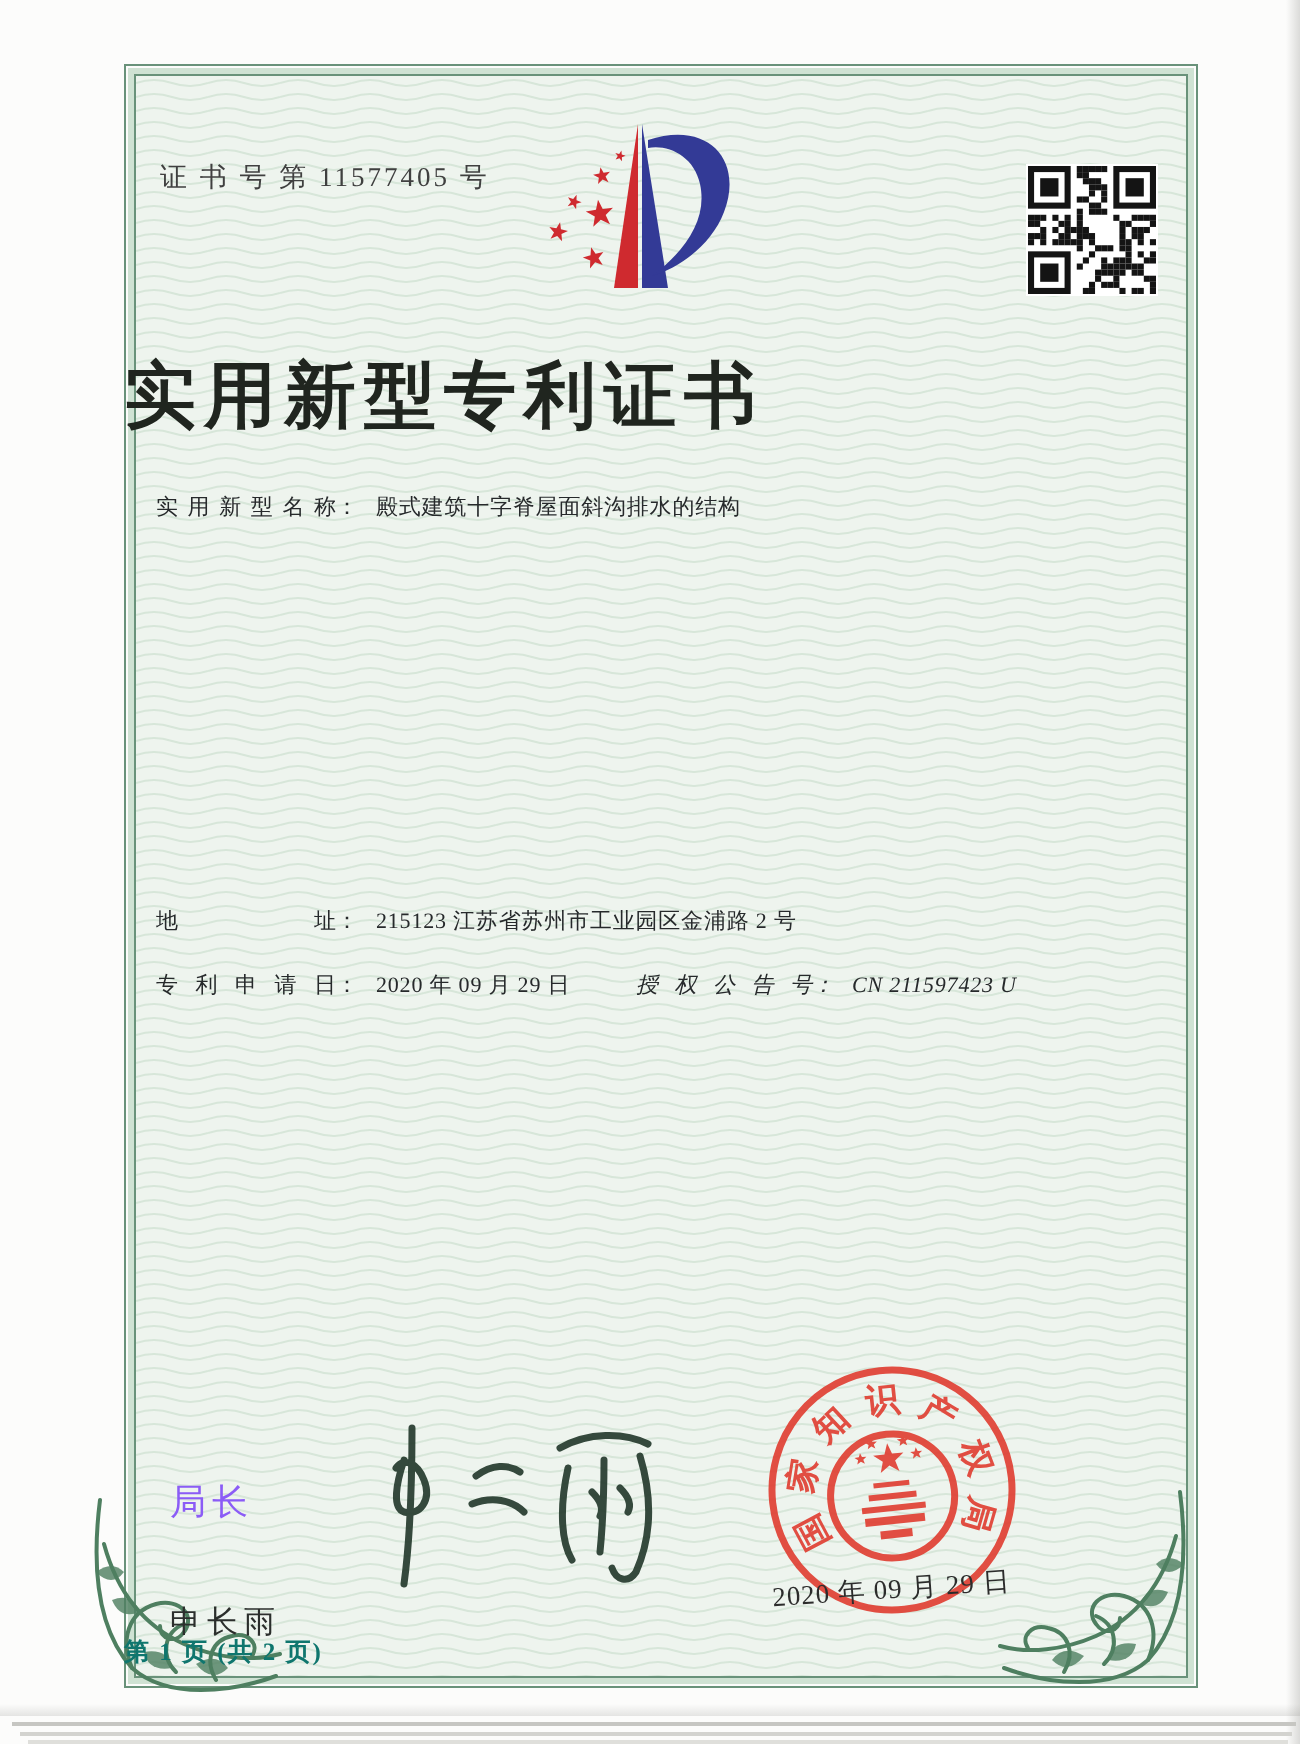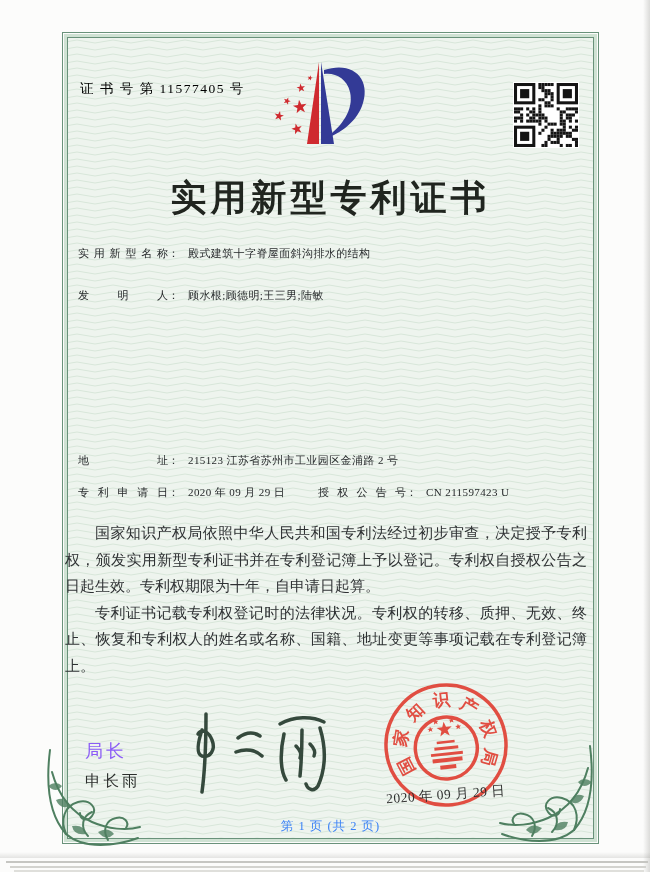--- a/index.html
+++ b/index.html
@@ -22,51 +22,51 @@
   .frame::before { content:''; position:absolute; inset:1px; border:3px solid #cfe2d3; }
   .frame-inner { position:absolute; inset:4px; border:1px solid #69927a; }
   .bg-waves { position:absolute; inset:5px; z-index:0; }
 
   .corner-flourish { position:absolute; z-index:5; }
   .corner-flourish.bl { left:36px; top:742px; }
   .corner-flourish.br { left:494px; top:738px; transform:scaleX(-1); }
 
   
   .cert-no { position:absolute; left:80px; top:80px; font-size:13.5px; letter-spacing:1.5px;
-    color:#000000; z-index:10; }
+    color:#404040; z-index:10; }
   .logo { position:absolute; left:266px; top:58px; z-index:10; }
   .qr { position:absolute; left:513px; top:82px; z-index:10; background:#fff; padding:1px; }
-  .title { position:absolute; left:62px; width:537px; top:174px; text-align:center;
+  .title { position:absolute; left:62px; width:537px; top:174px; text-align:left;
     font-size:36px; font-weight:700; letter-spacing:4px; color:#20251f; z-index:10; }
 
   
   .row { position:absolute; left:78px; width:480px; font-size:11px; color:#26292b;
     white-space:nowrap; z-index:10; }
   .flabel { display:inline-block; width:90px; text-align:justify; text-align-last:justify; }
   .colon { display:inline-block; }
   .fvalue { margin-left:9px; letter-spacing:0.4px; }
-  .grant-right { position:absolute; left:240px; top:0; white-space:nowrap; }
+  .grant-right { position:absolute; left:240px; top:0; white-space:nowrap;font-style:italic; }
   .grant-right .flabel { width:88px; }
 
   
   .paras { position:absolute; left:65px; top:520px; width:522px; font-size:15px;
     line-height:26.5px; color:#2e3133; text-align:justify; z-index:10; }
   .paras p { text-indent:2em; }
 
   
   .director-title { position:absolute; left:85px; top:739px; font-size:18px; letter-spacing:3px; color:#8b5cf6; z-index:10; }
-  .director-name  { position:absolute; left:85px; top:771px; font-size:15.5px; letter-spacing:3px; color:#2b2e2c; z-index:10; }
+  .director-name  { position:absolute; left:85px; top:801px; font-size:15.5px; letter-spacing:3px; color:#2b2e2c; z-index:10; }
   .signature { position:absolute; left:172px; top:708px; z-index:11; }
 
   
   .seal { position:absolute; left:371px; top:670px; z-index:12; opacity:0.92; }
 
   
-  .footer { position:absolute; left:62px; width:537px; top:818px; text-align:center;
-    font-size:12.5px; letter-spacing:1px; color:#3b82f6; z-index:10; }
+  .footer { position:absolute; left:62px; width:537px; top:818px; 
+    font-size:12.5px; letter-spacing:1px; color:#0f766e; z-index:10;font-weight:bold; }
 </style>
 </head>
 <body>
 
 <div class="page">
 
   <div class="frame">
     <svg class="bg-waves" width="525" height="800" preserveAspectRatio="none">
       <defs>
         <pattern id="waves" width="36" height="7" patternUnits="userSpaceOnUse">
@@ -265,37 +265,30 @@
         <rect x="3" y="45" width="15" height="15" fill="#ffffff"></rect>
         <rect x="6" y="48" width="9" height="9" fill="#141414"></rect>
       </g>
   </svg>
 
   <div class="title">实用新型专利证书</div>
 
   <div class="row" style="top:246px">
     <span class="flabel">实用新型名称</span><span class="colon">：</span><span class="fvalue">殿式建筑十字脊屋面斜沟排水的结构</span>
   </div>
-  <div class="row" style="top:288px">
-    <span class="flabel">发明人</span><span class="colon">：</span><span class="fvalue">顾水根;顾德明;王三男;陆敏</span>
-  </div>
   <div class="row" style="top:453px">
     <span class="flabel">地址</span><span class="colon">：</span><span class="fvalue">215123 江苏省苏州市工业园区金浦路 2 号</span>
   </div>
   <div class="row" style="top:485px">
     <span class="flabel">专利申请日</span><span class="colon">：</span><span class="fvalue">2020 年 09 月 29 日</span>
     <span class="grant-right">
       <span class="flabel">授权公告号</span><span class="colon">：</span><span class="fvalue">CN 211597423 U</span>
     </span>
   </div>
 
-  <div class="paras">
-    <p>国家知识产权局依照中华人民共和国专利法经过初步审查，决定授予专利权，颁发实用新型专利证书并在专利登记簿上予以登记。专利权自授权公告之日起生效。专利权期限为十年，自申请日起算。</p>
-    <p>专利证书记载专利权登记时的法律状况。专利权的转移、质押、无效、终止、恢复和专利权人的姓名或名称、国籍、地址变更等事项记载在专利登记簿上。</p>
-  </div>
 
   <div class="director-title">局长</div>
   <div class="director-name">申长雨</div>
 
   <svg class="signature" width="175" height="90" viewBox="0 0 175 90">
     <g stroke="#263b2e" fill="none" stroke-width="3.5" stroke-linecap="round" opacity="0.92">
       <path d="M30,22 C26,34 24,46 30,48 C38,50 44,42 40,32 C37,24 30,20 26,26"></path>
       <path d="M34,6 C34,30 33,62 30,84"></path>
       <path d="M66,30 C74,24 82,24 88,28"></path>
       <path d="M64,44 C74,40 84,42 90,48"></path>

